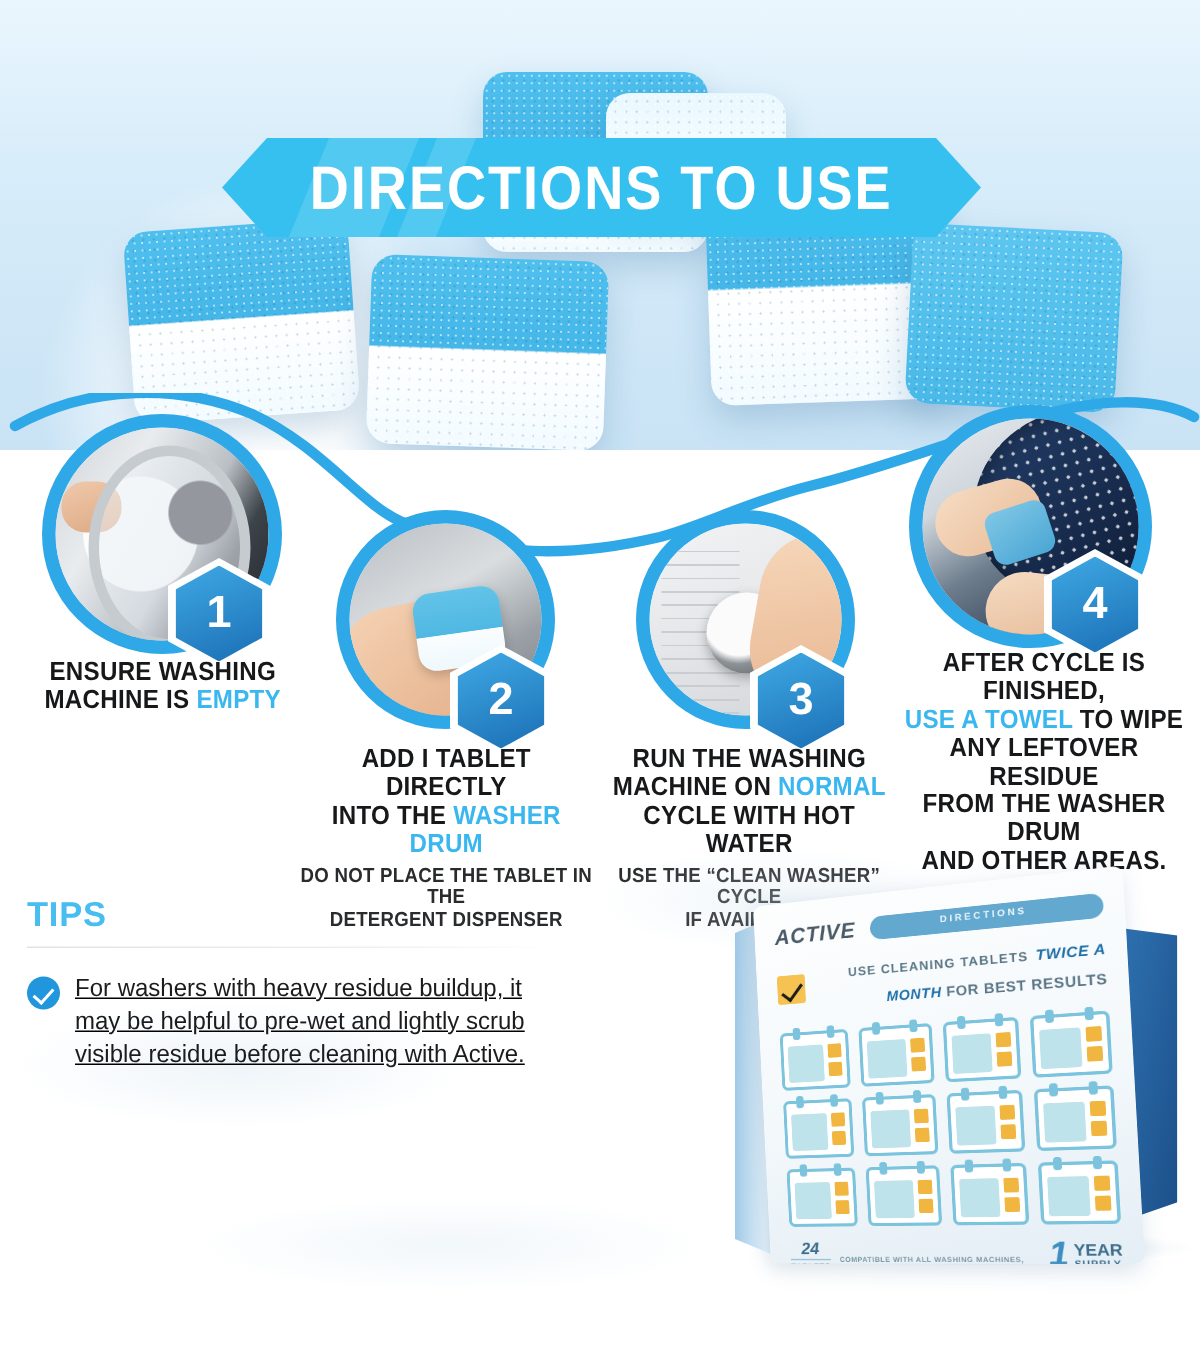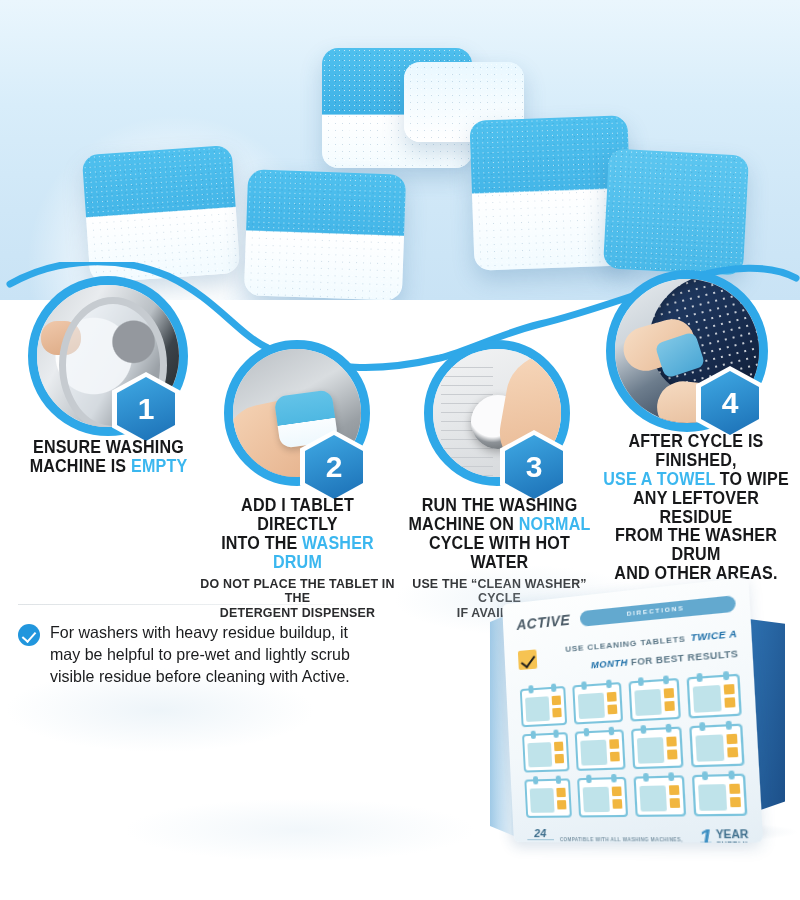--- a/index.html
+++ b/index.html
@@ -109,21 +109,21 @@
   .cap .sub { display:block; margin-top: 5px; font-weight: 700; color:#2a2b2d; }
   .cap .sub .ln { font-size: 13.5px; }
 
   
   .tips { position: absolute; left: 18px; top: 596px; width: 350px; }
   .tips-title {
     color: #47bdf0; font-size: 23px; font-weight: 700; letter-spacing: .5px;
     font-family: "Liberation Sans Narrow","Liberation Sans", sans-serif;
   }
   .tips-rule { margin-top: 8px; height: 1px; background: linear-gradient(90deg,#dfe3e6,#eef1f3 70%, #ffffff); }
-  .tip { display: flex; gap: 10px; margin-top: 17px; }
+  .tip { display: flex; gap: 10px; margin-top: 17px; text-decoration: underline; }
   .tick {
     flex: 0 0 auto; width: 22px; height: 22px; border-radius: 50%;
     background: #2196dd; margin-top: 2px; position: relative;
   }
   .tick::after {
     content: ""; position: absolute; left: 6.5px; top: 5px;
     width: 6px; height: 11px; border: solid #fff; border-width: 0 2.2px 2.2px 0;
     transform: rotate(42deg);
   }
   .tip-text {
@@ -236,20 +236,25 @@
 
   <div class="hero">
     <div class="tab t3"></div>
     <div class="tab t6"></div>
     <div class="tab t4"></div>
     <div class="tab t5"></div>
     <div class="tab t1"></div>
     <div class="tab t2"></div>
   </div>
 
+  <div class="banner">
+    <div class="stripe s1"></div>
+    <div class="stripe s2"></div>
+    <div class="banner-text">DIRECTIONS TO USE</div>
+  </div>
 
   <div class="steps">
 
     <svg class="connector" viewBox="0 0 800 200">
       <path d="M 10,22 C 60,-6 120,-6 168,14 C 215,36 240,74 268,86
                C 330,110 380,110 440,96 C 470,88 500,72 540,62
                C 590,50 640,30 690,16 C 730,4 770,2 796,16" fill="none" stroke="#2fa8e8" stroke-width="7" stroke-linecap="round"></path>
     </svg>
 
     <div class="circle" style="left:28px; top:14px; width:160px; height:160px;">
@@ -339,20 +344,21 @@
       <span class="ln"><span class="hl">USE A TOWEL</span><span> TO WIPE</span></span>
       <span class="ln">ANY LEFTOVER RESIDUE</span>
       <span class="ln">FROM THE WASHER DRUM</span>
       <span class="ln">AND OTHER AREAS.</span>
     </div>
   </div>
 
   <div class="splash"></div>
 
   <div class="tips">
+    <div class="tips-title">TIPS</div>
     <div class="tips-rule"></div>
 
     <div class="tip">
       <span class="tick"></span>
       <div class="tip-text">For washers with heavy residue buildup, it may be helpful to pre-wet and lightly scrub visible residue before cleaning with Active.</div>
     </div>
 
   </div>
 
   <div class="boxwrap">

